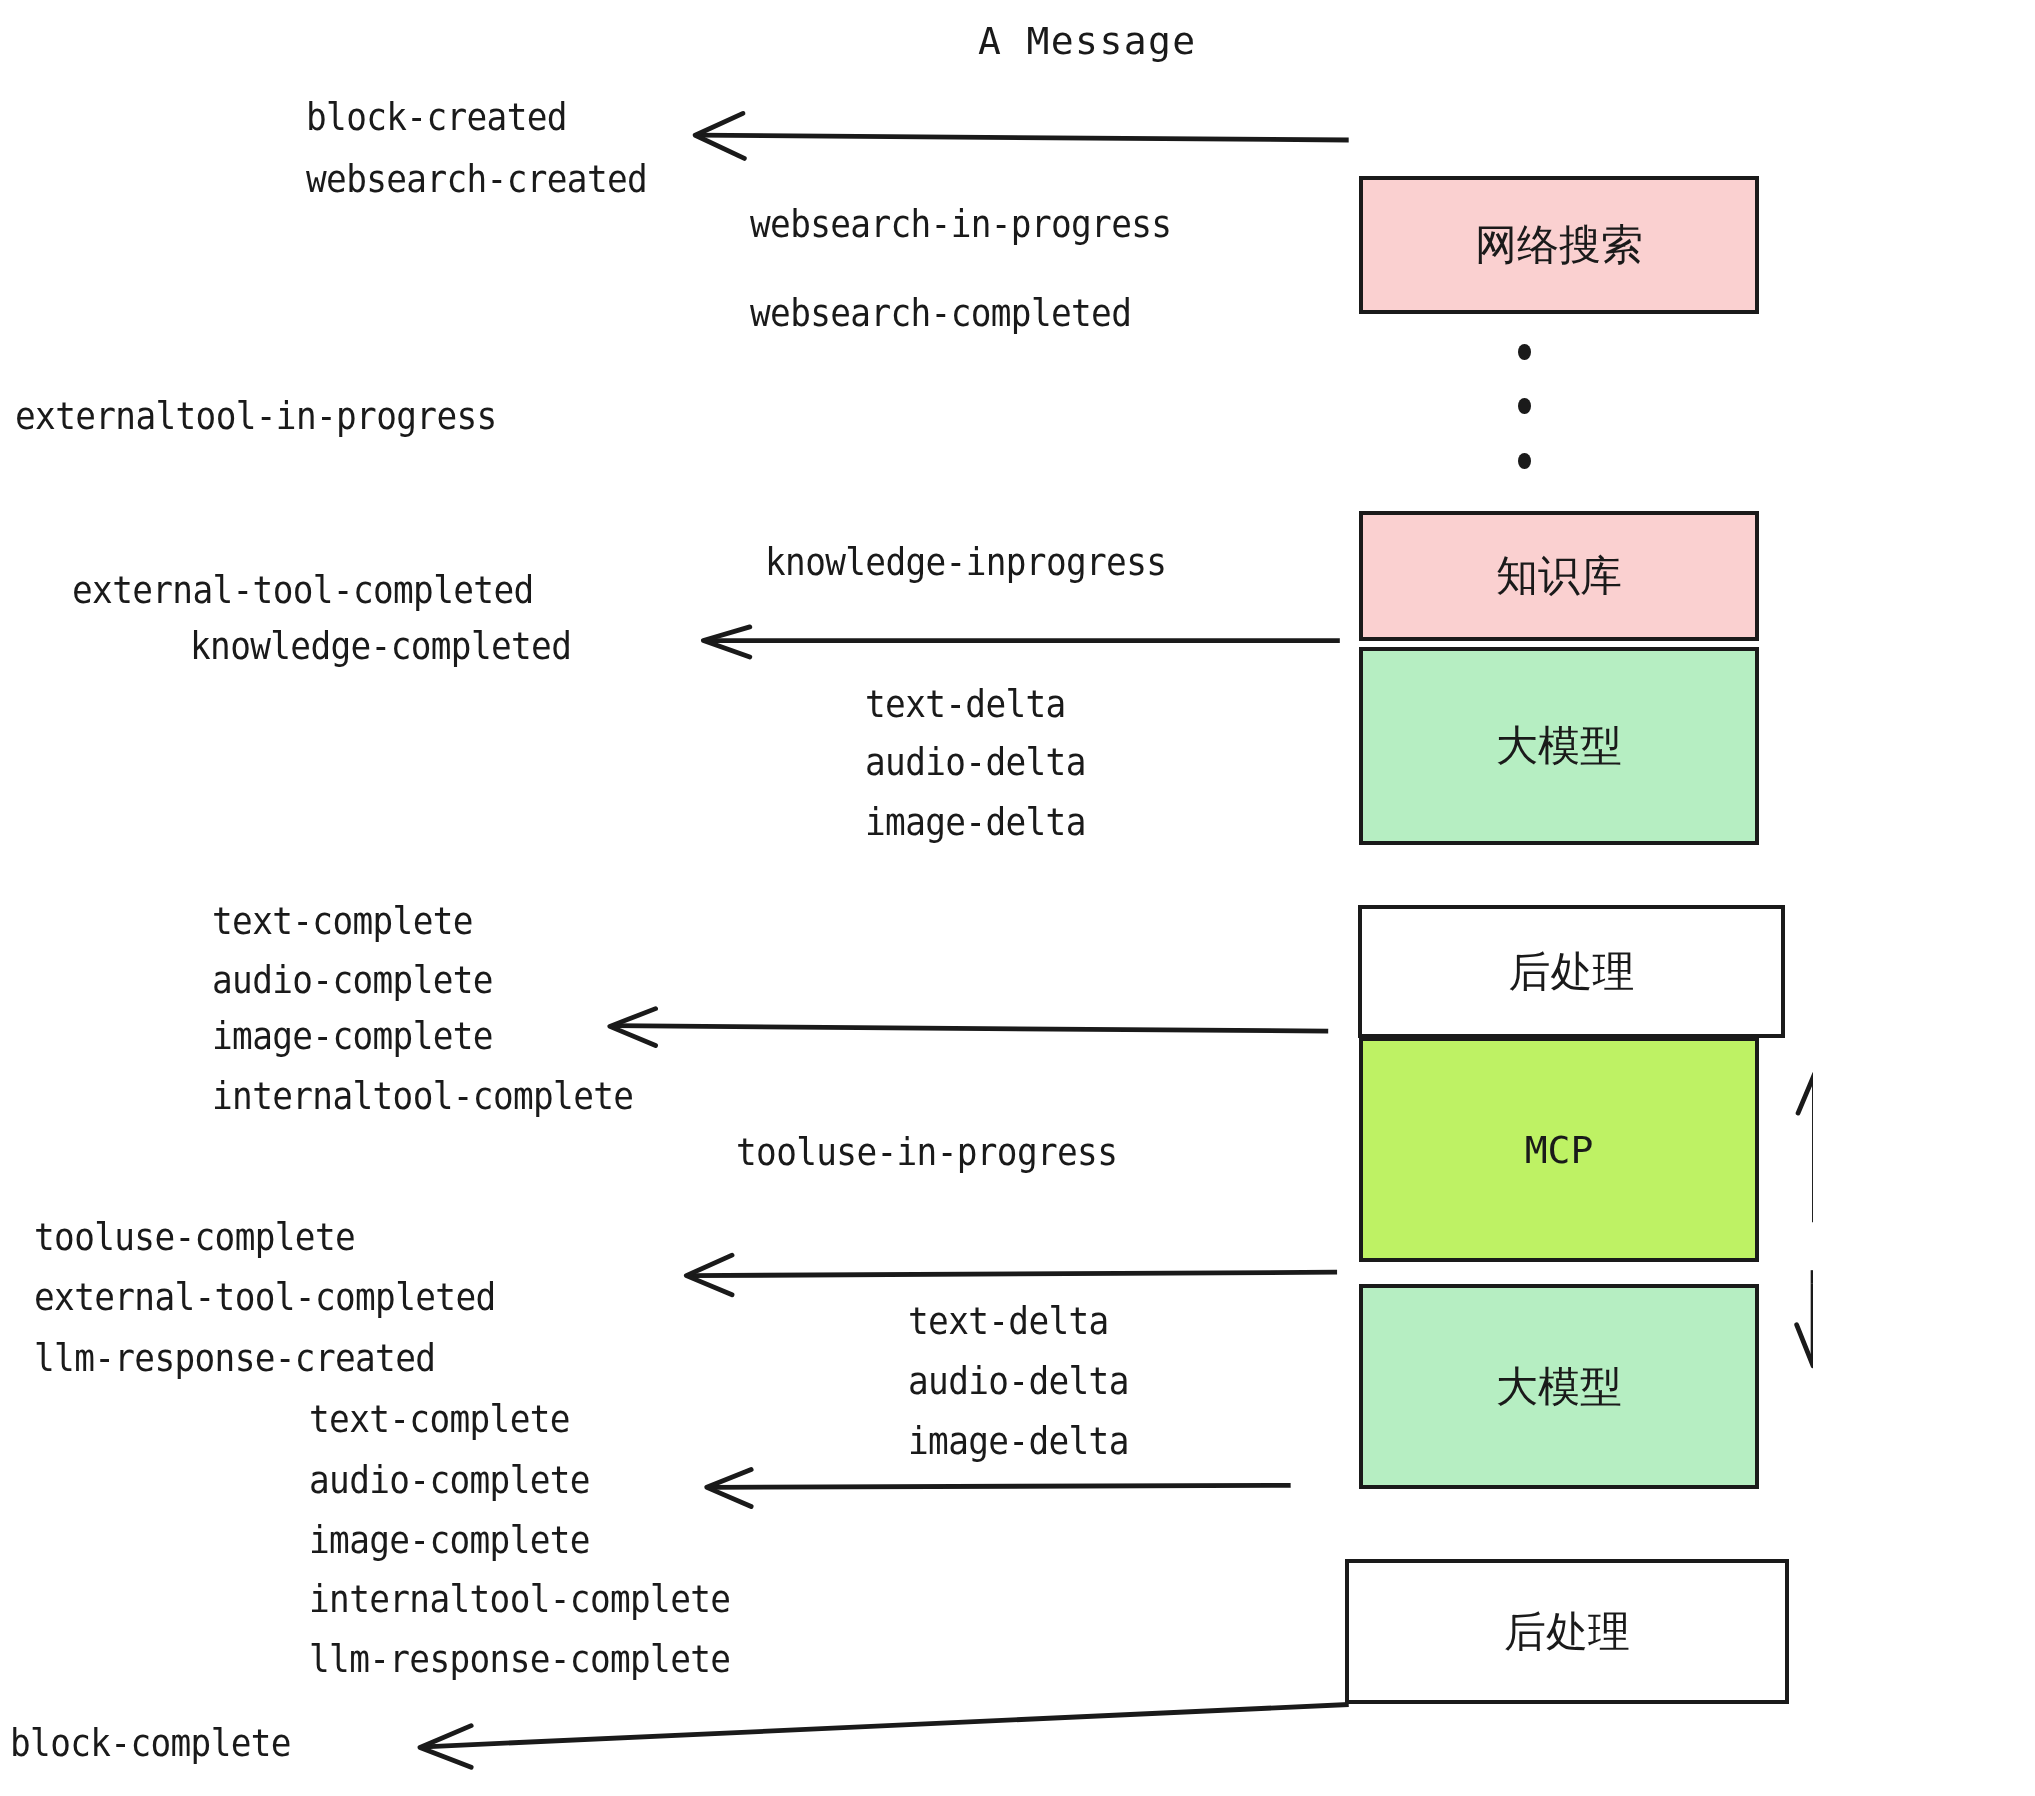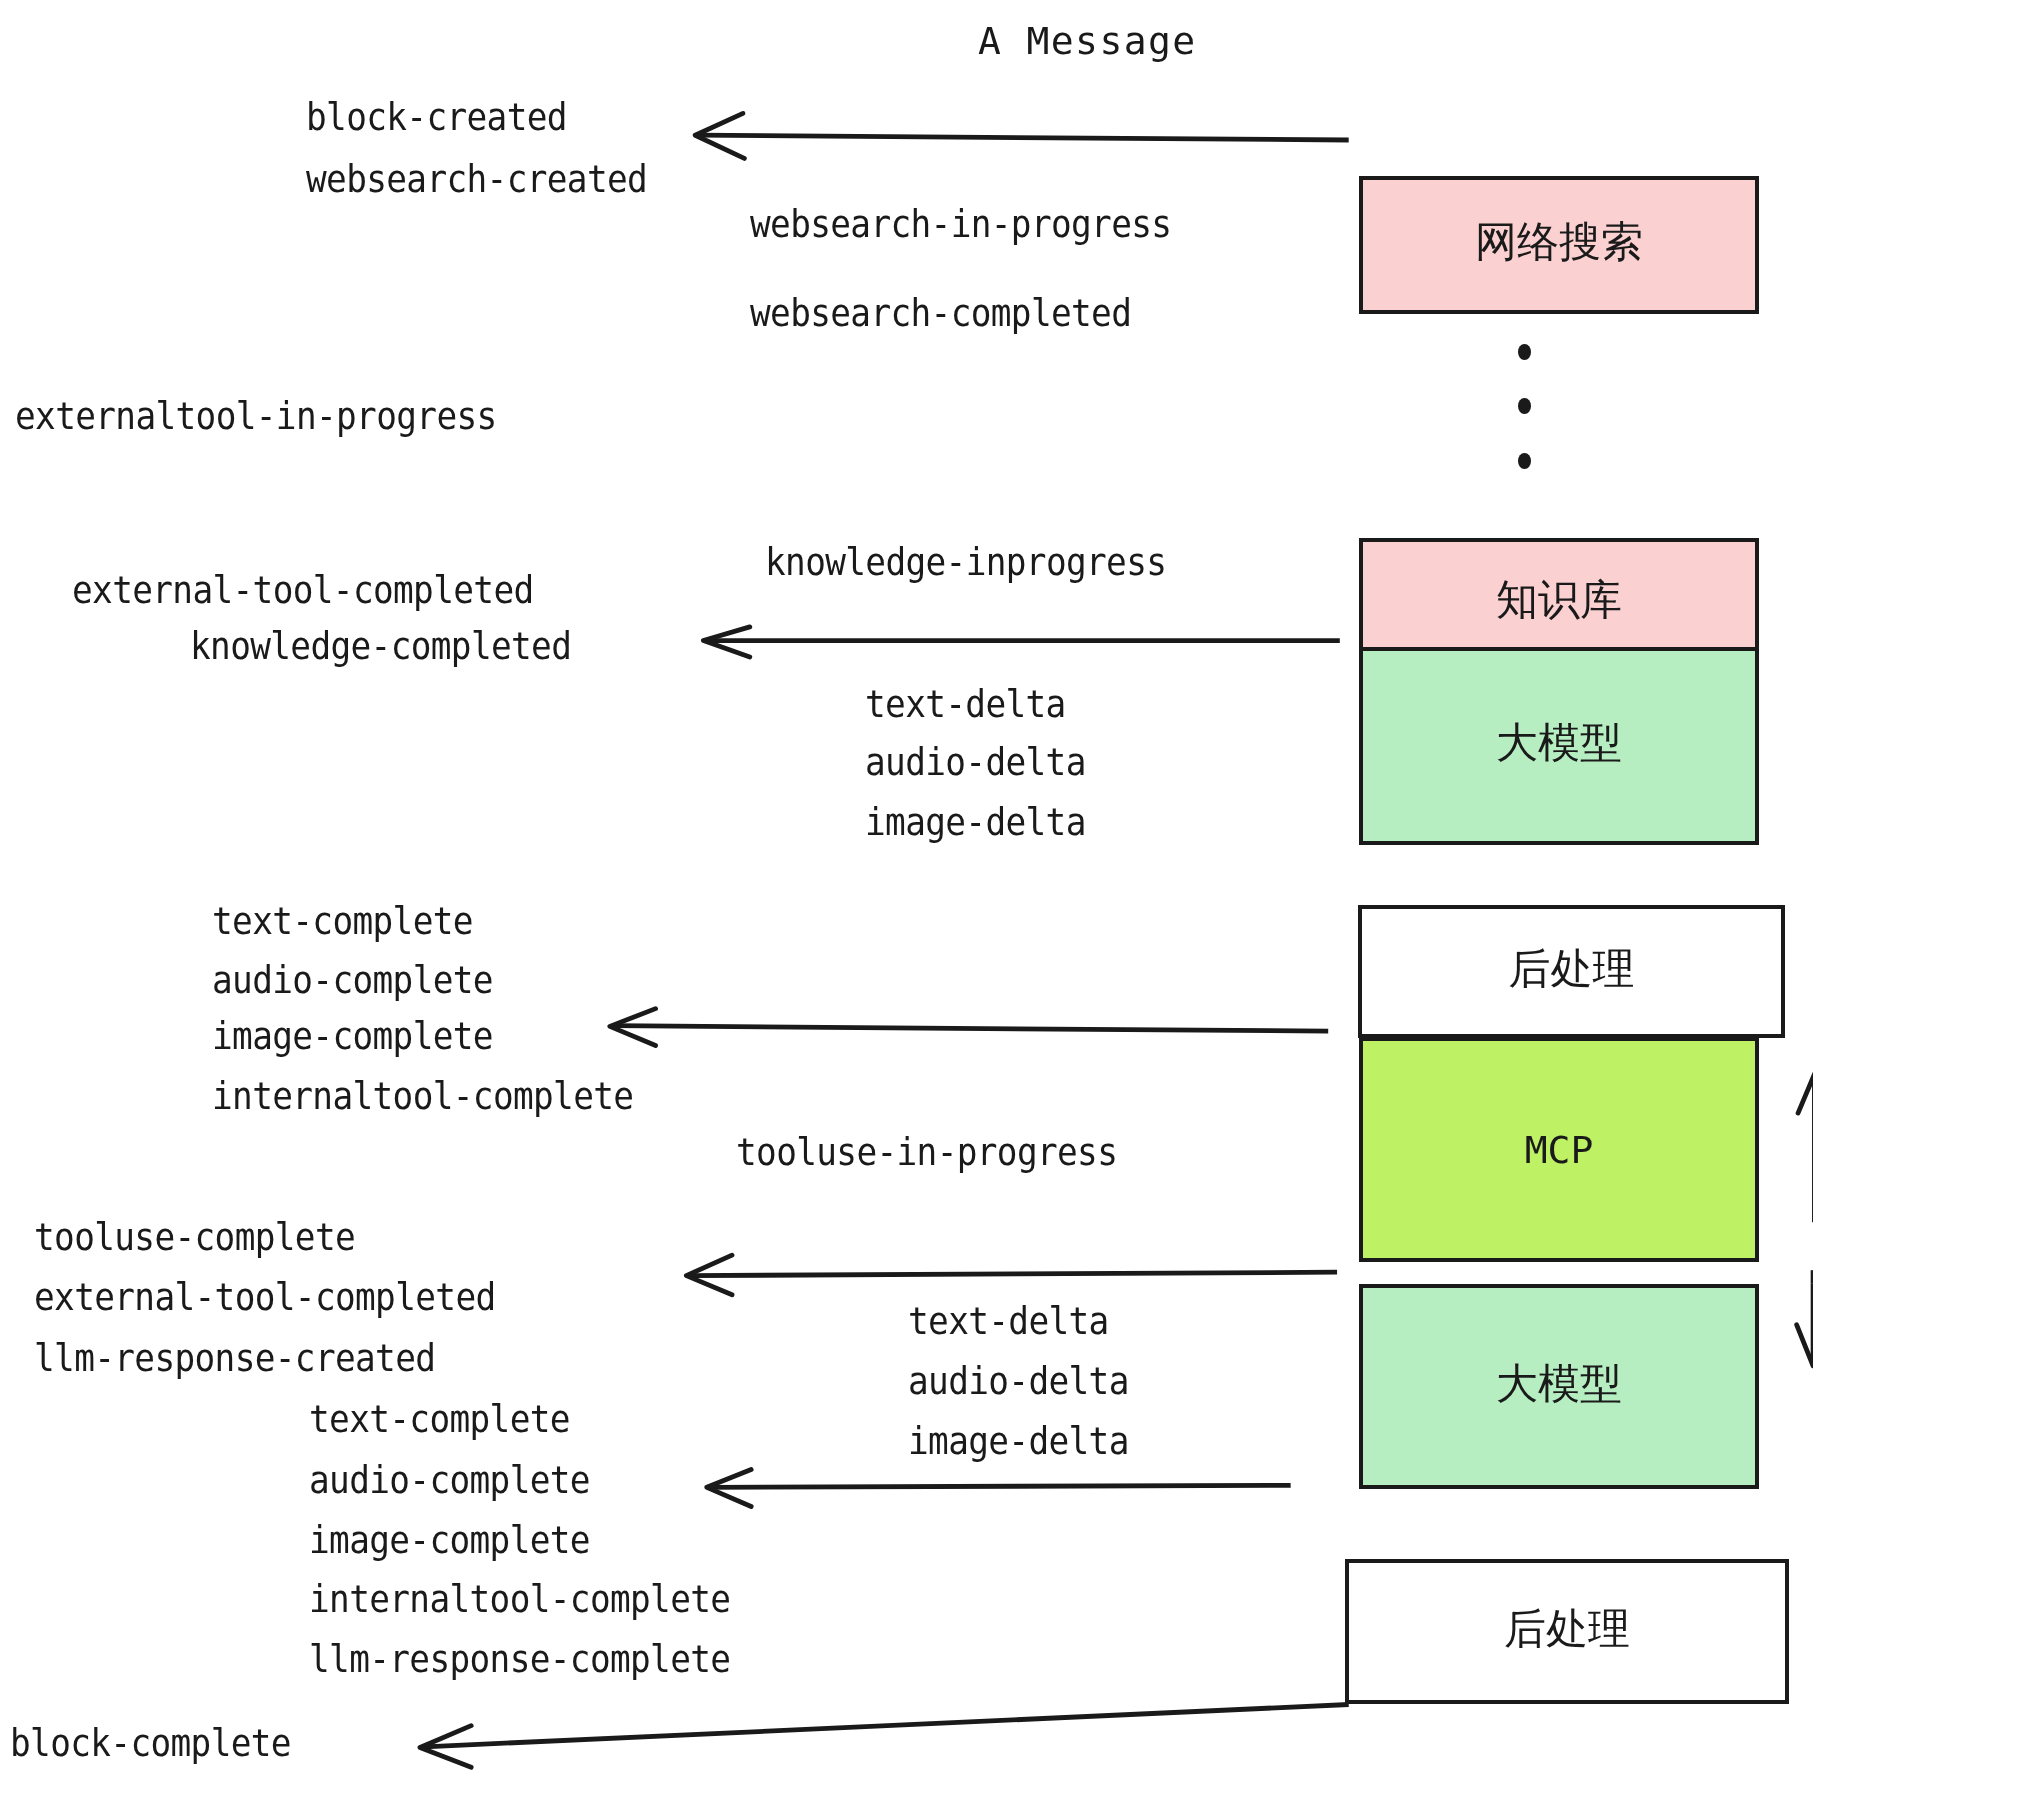--- a/index.html
+++ b/index.html
@@ -38,21 +38,21 @@
     line-height: 1;
   }
   
   .box {
     position: absolute;
     box-sizing: border-box;
     border: 4.1px solid #1a1a1a;
     display: flex;
     align-items: center;
     justify-content: center;
-    font-family: Liberation Mono, monospace;
+    font-family: Liberation Sans, sans-serif;
     color: #1a1a1a;
     font-size: 42px;
     line-height: 1;
   }
   .box.mono {
     font-family: "DejaVu Sans Mono", "Liberation Mono", monospace;
     font-size: 38px;
   }
   
   .dot {
@@ -137,21 +137,21 @@
       <polyline points="2631,1940 2655,2000 2679,1940" stroke-width="7" stroke-linecap="round" stroke-linejoin="round"></polyline>
     </g>
   </svg>
 
   <div class="title" style="left:978px; top:22px;">A Message</div>
 
   <div class="box" style="left:1359px; top:176px; width:400px; height:138px; background:#fad0d0;">
     <span>网络搜索</span>
   </div>
 
-  <div class="box" style="left:1359px; top:538px; width:400px; height:130px; background:#fad0d0;">
+  <div class="box" style="left:1359px; top:511px; width:400px; height:130px; background:#fad0d0;">
     <span>知识库</span>
   </div>
 
   <div class="box" style="left:1359px; top:647px; width:400px; height:198px; background:#b6eec2;">
     <span>大模型</span>
   </div>
 
   <div class="box" style="left:1358px; top:905px; width:427px; height:133px; background:#ffffff;">
     <span>后处理</span>
   </div>

